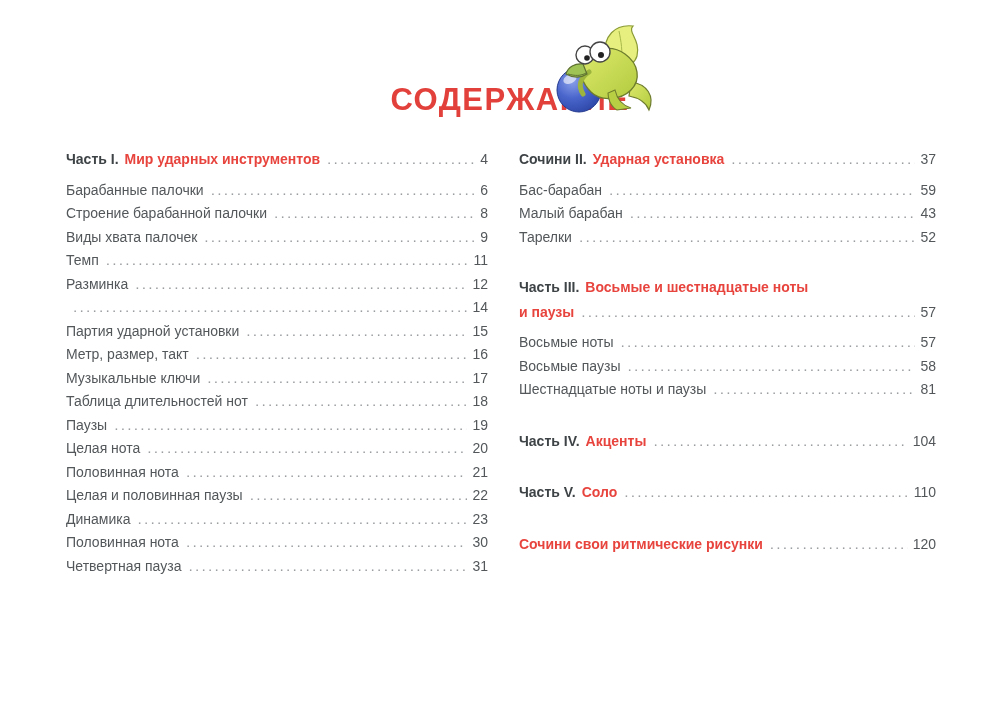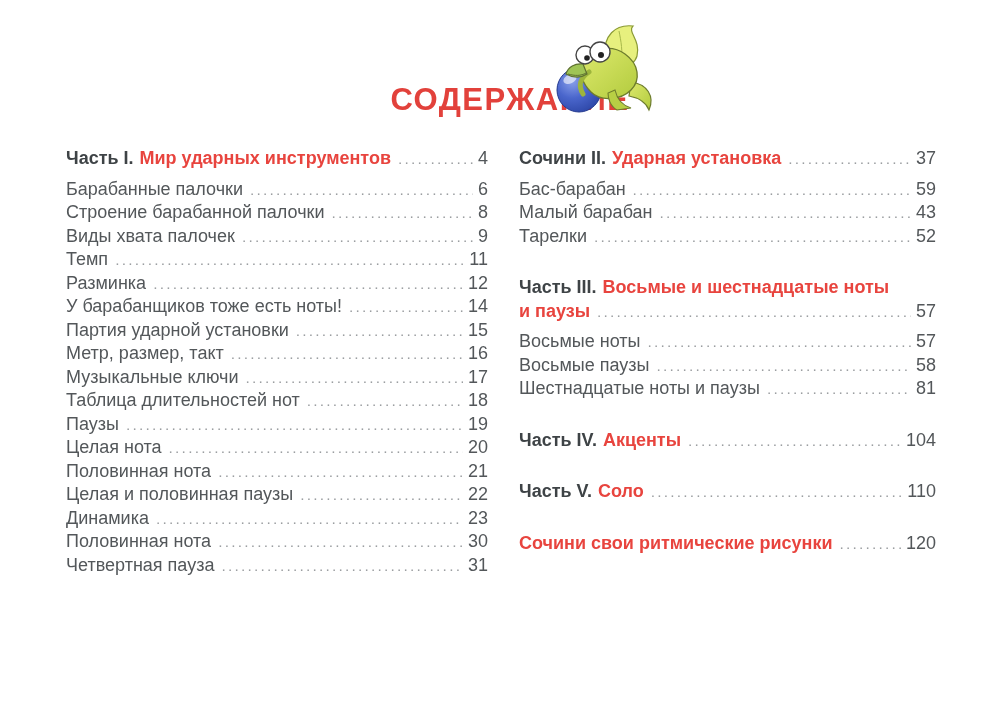--- a/index.html
+++ b/index.html
@@ -22,21 +22,21 @@
   }
 
   
   .toc-col { position:absolute; top:147px; }
   .toc-col-left  { left:66px;  width:422px; }
   .toc-col-right { left:519px; width:417px; }
 
   .toc-row {
     display:flex; align-items:baseline; white-space:nowrap;
     height:23.5px; line-height:23.5px;
-    font-size:18px; color:#53575a;
+    font-size:14px; color:#53575a;
   }
   .toc-row .label { flex:0 0 auto; }
   .prefix   { font-weight:bold; color:#3e4346; margin-right:6px; }
   .sect-title { font-weight:bold; color:#e8443e; }
   .red-bold   { font-weight:bold; color:#e8443e; }
 
   .dots {
     flex:1 1 auto; overflow:hidden; margin:0 5px 0 7px;
     color:#9b9ea1; letter-spacing:2.2px; font-size:15.5px;
   }
@@ -119,21 +119,20 @@
       <span class="label">Темп</span>
       <span class="dots"></span>
       <span class="pageno">11</span>
     </div>
     <div class="toc-row">
       <span class="label">Разминка</span>
       <span class="dots"></span>
       <span class="pageno">12</span>
     </div>
     <div class="toc-row">
-      <span class="label">У барабанщиков тоже есть ноты!</span>
       <span class="dots"></span>
       <span class="pageno">14</span>
     </div>
     <div class="toc-row">
       <span class="label">Партия ударной установки</span>
       <span class="dots"></span>
       <span class="pageno">15</span>
     </div>
     <div class="toc-row">
       <span class="label">Метр, размер, такт</span>

